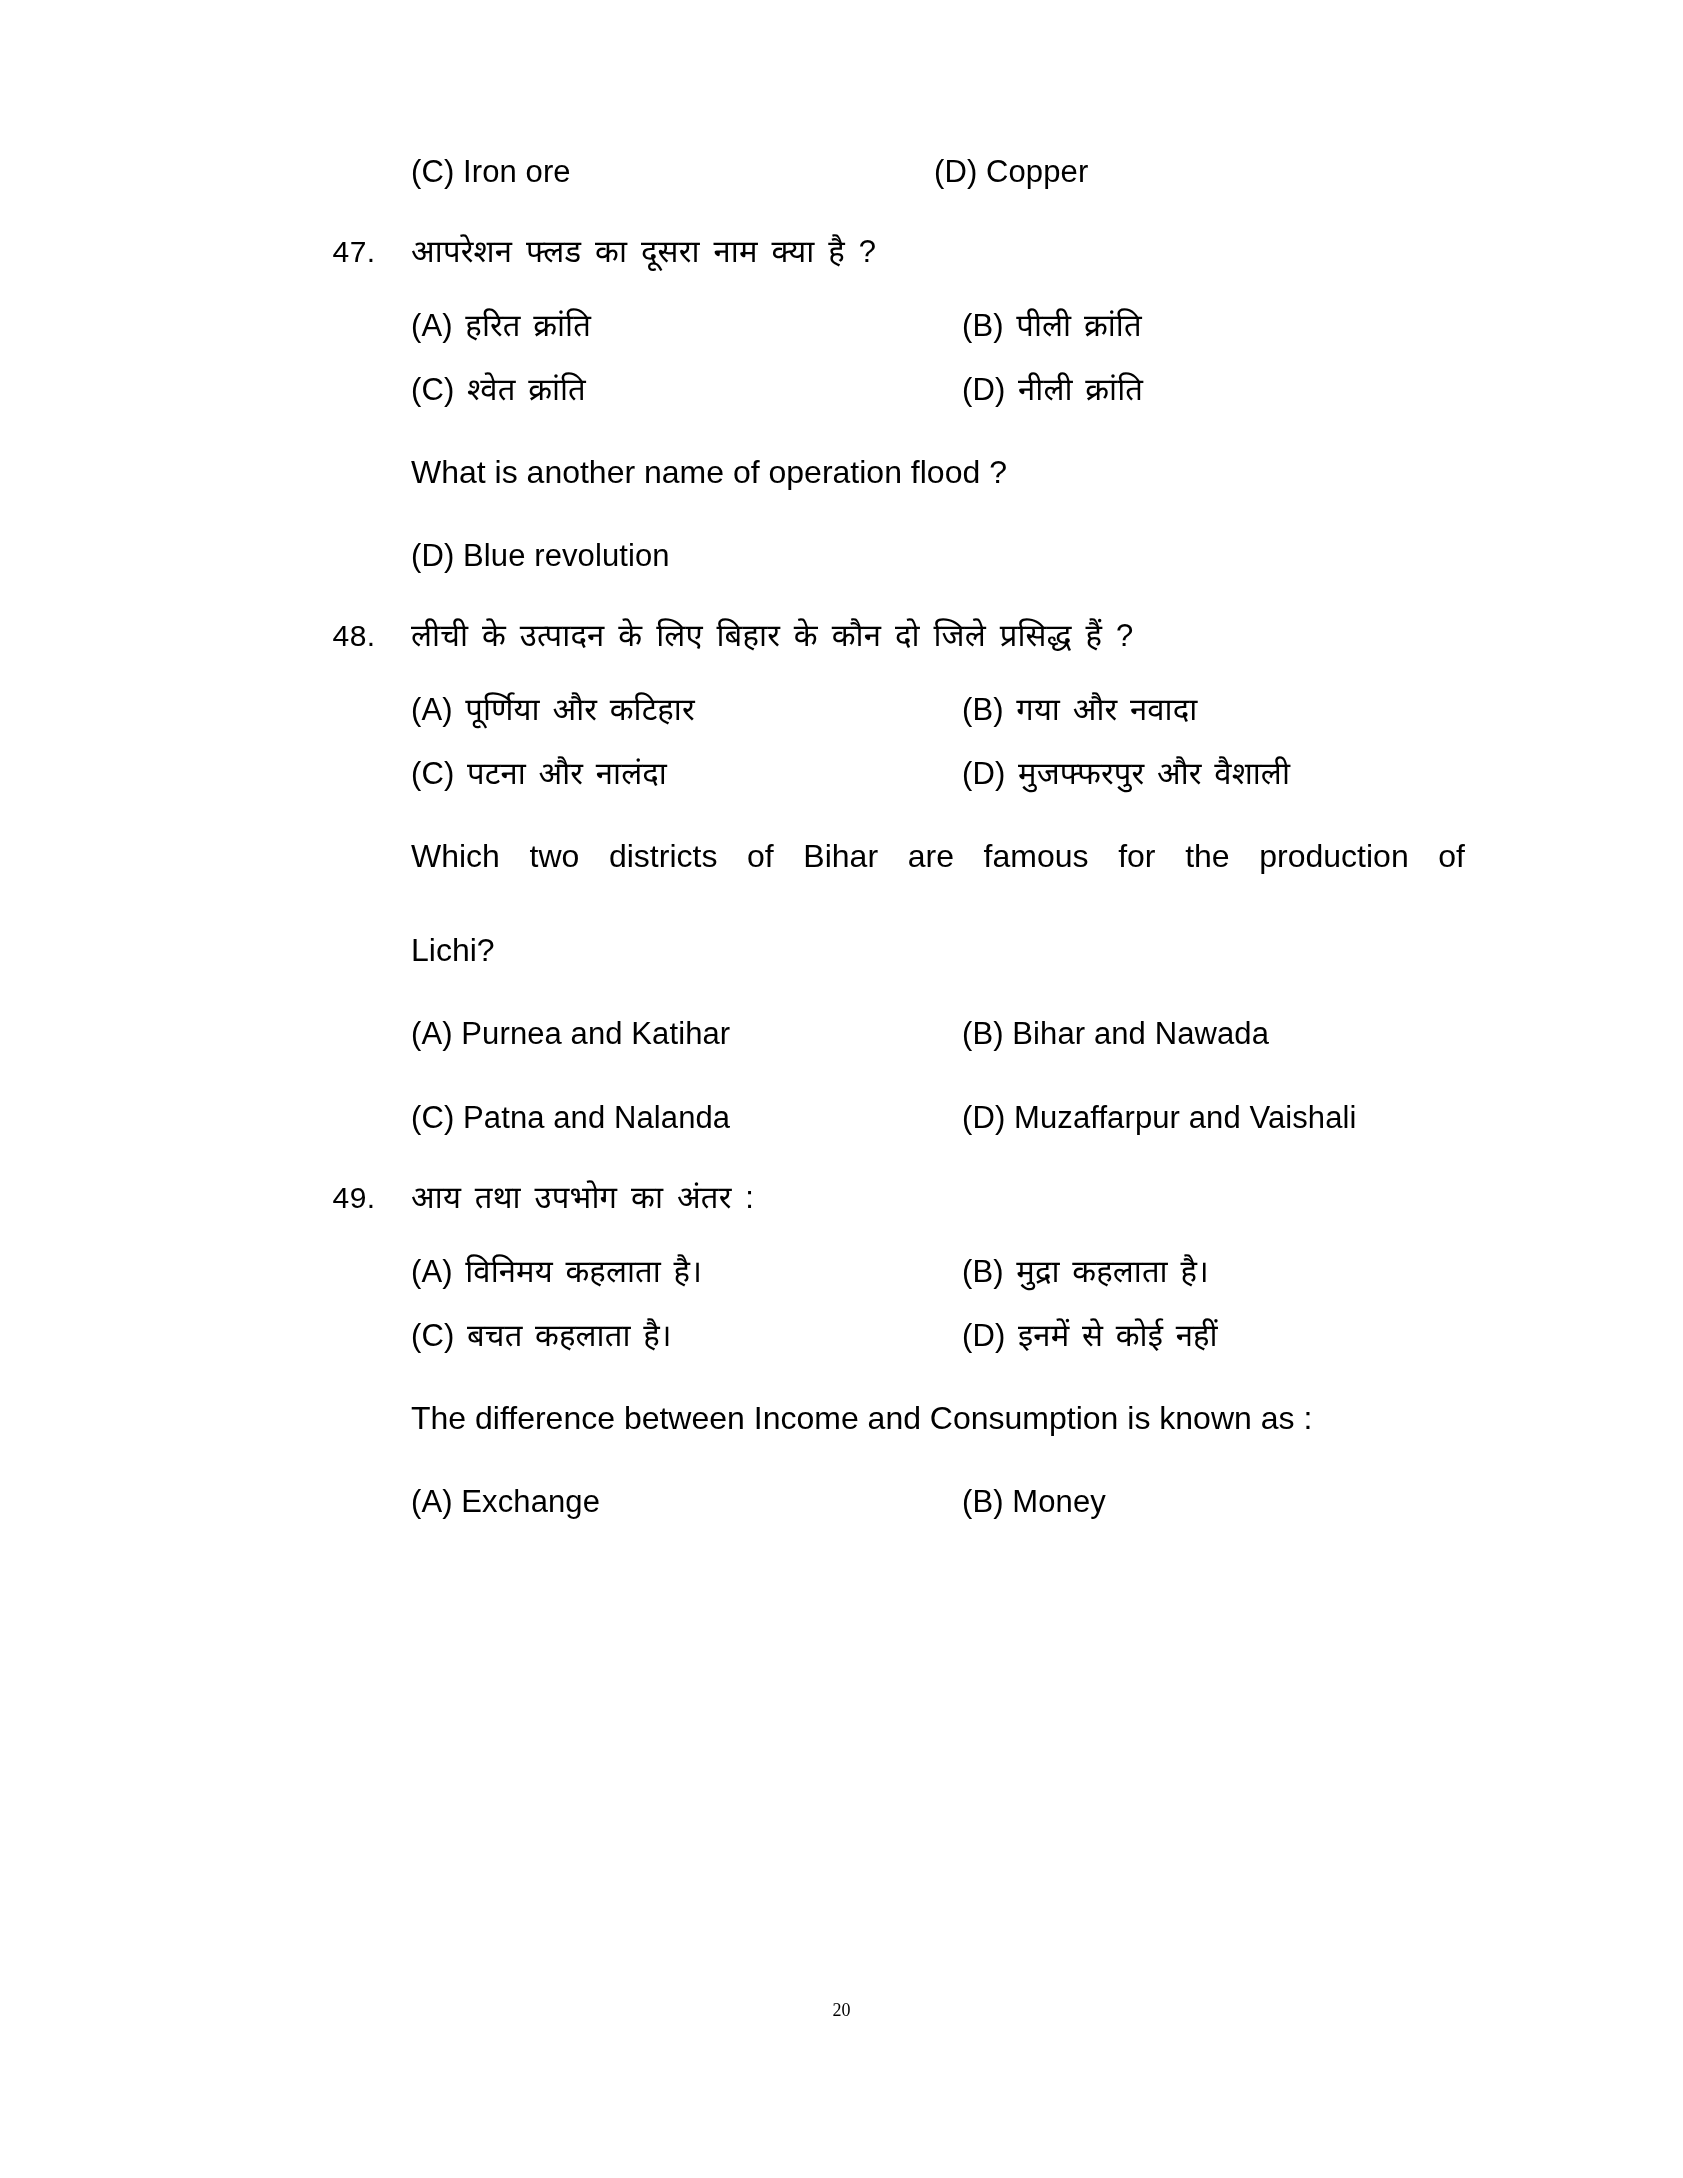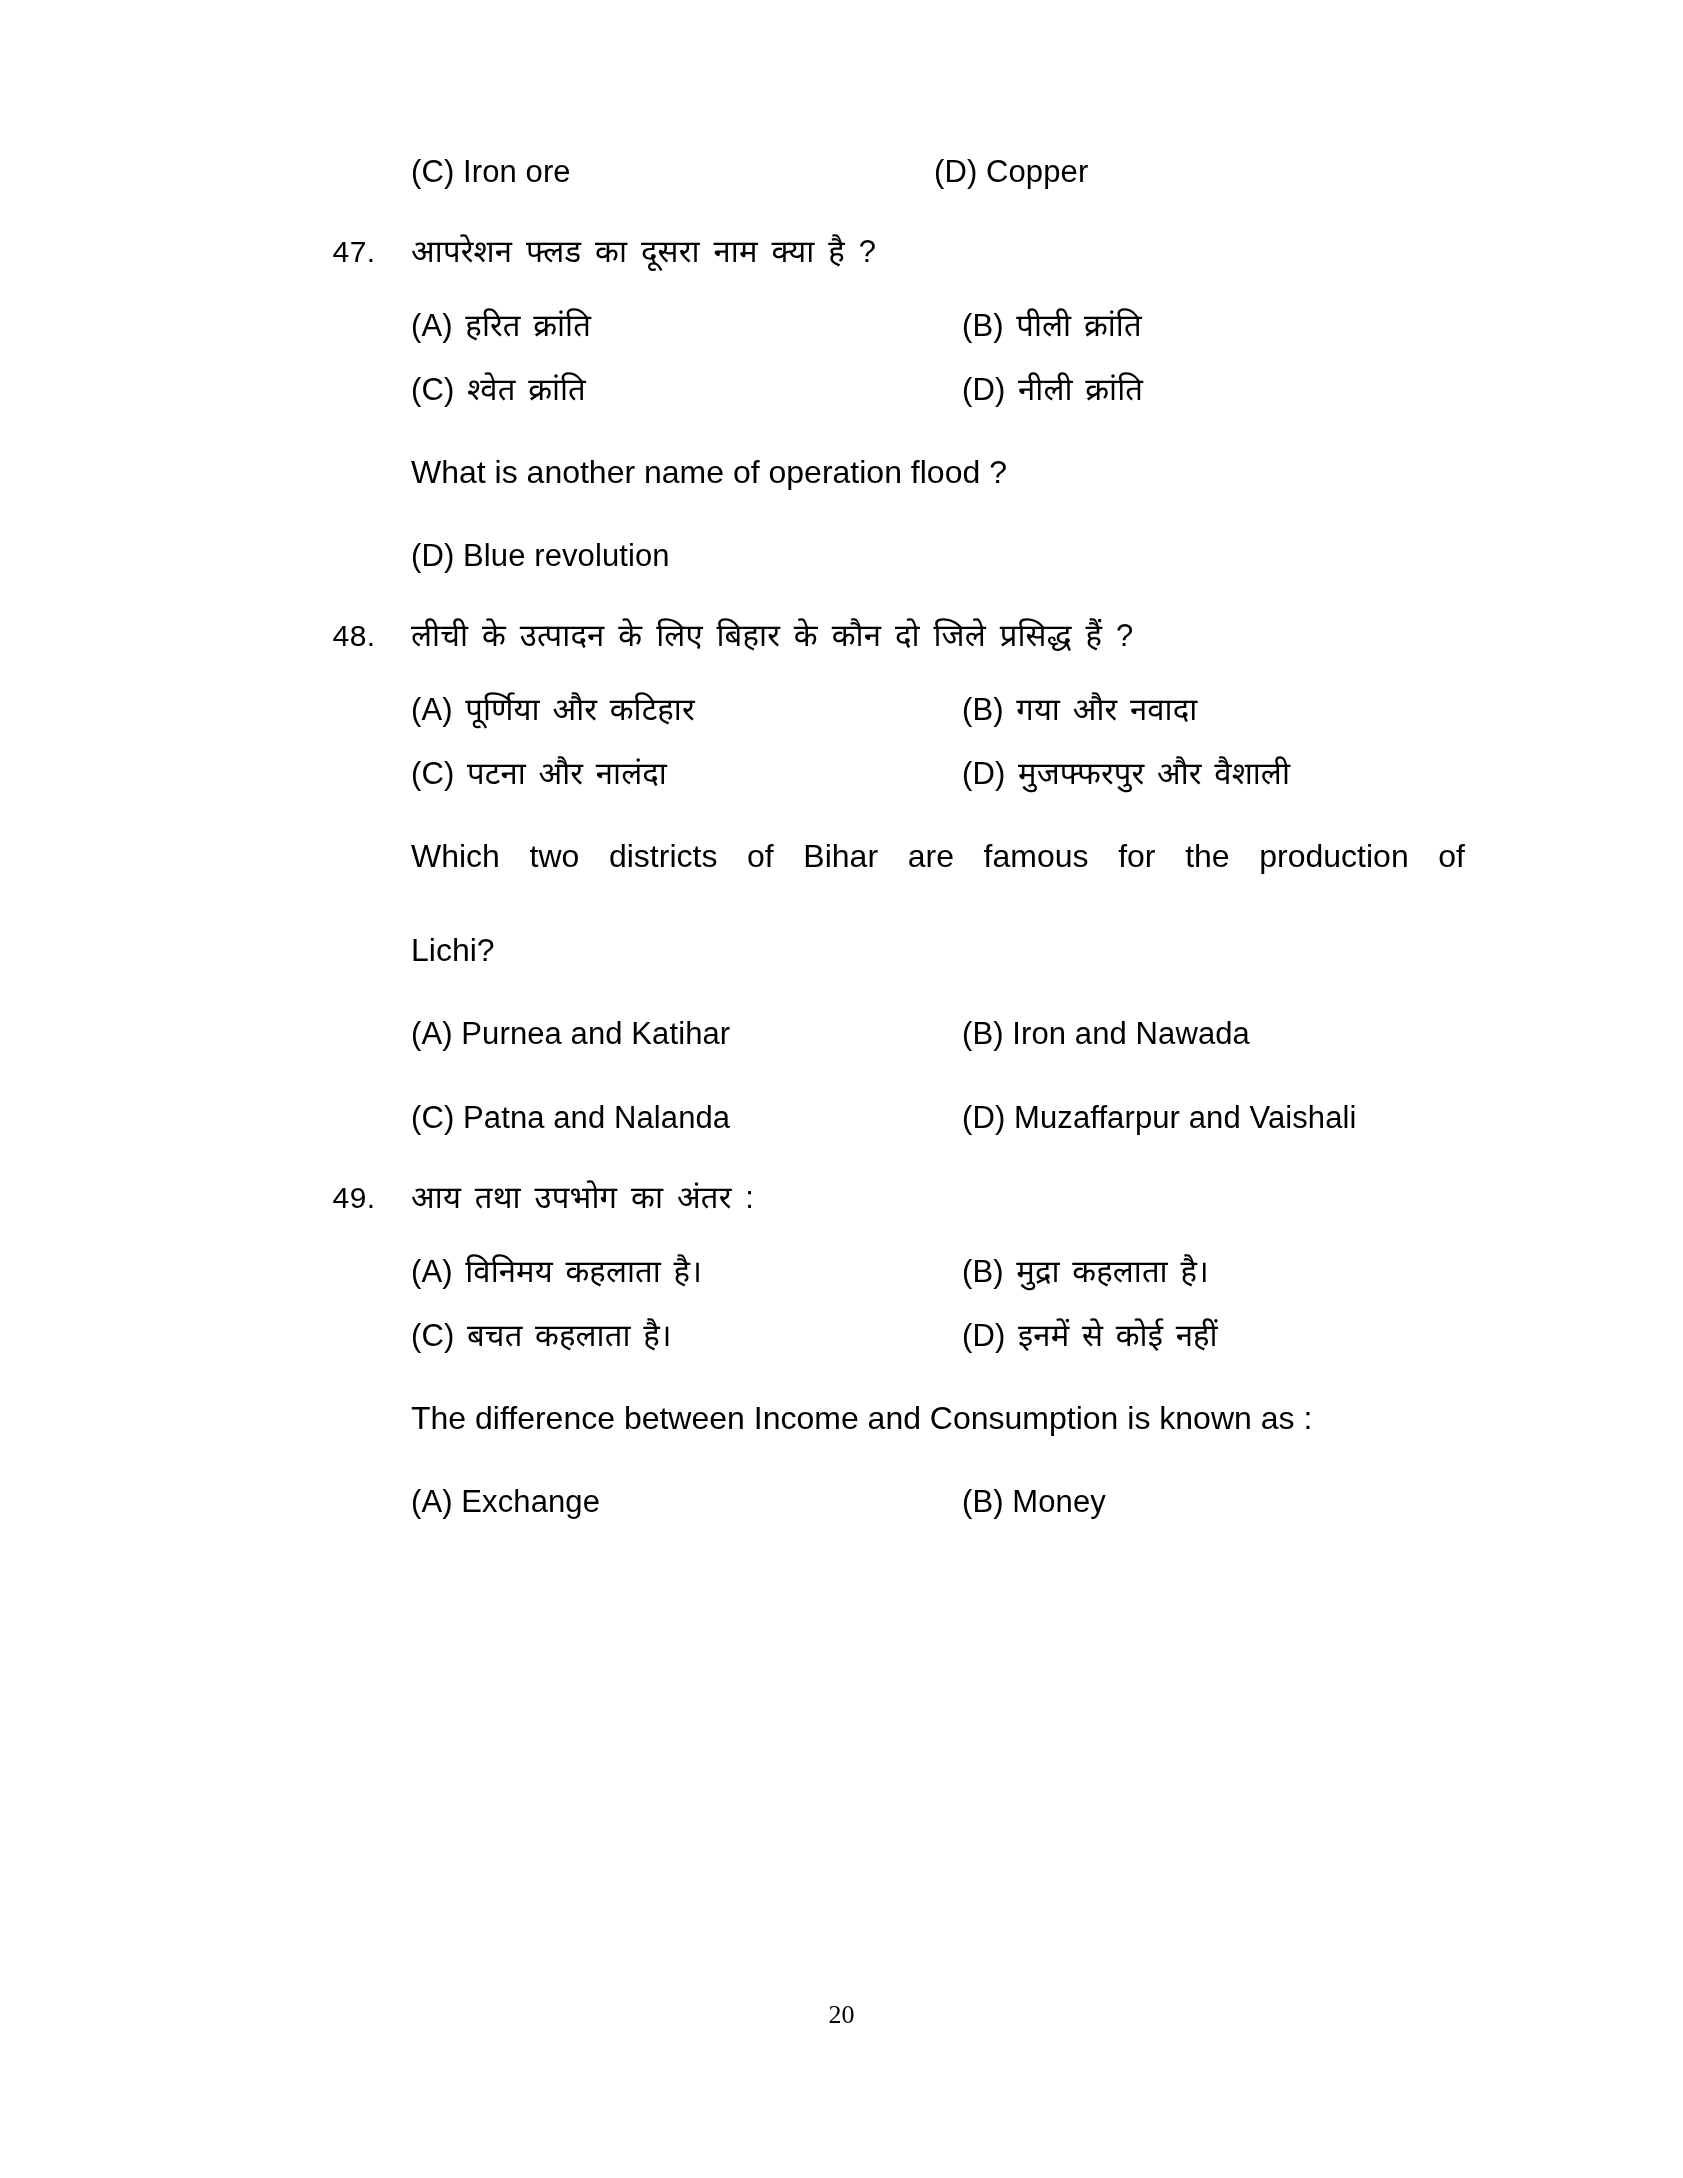--- a/index.html
+++ b/index.html
@@ -117,21 +117,21 @@
     margin-left: 114px;
     margin-top: 0;
   }
 
   .page-number {
     position: absolute;
     top: 2000px;
     left: 0;
     width: 1683px;
     text-align: center;
-    font-size: 26px;
+    font-size: 18px;
     font-family: "Liberation Serif", serif;
     color: #000000;
   }
 </style>
 </head>
 <body>
 
 <div class="page">
   <div class="content">
 
@@ -182,21 +182,21 @@
           <div class="opt hi opt-right">(D) मुजफ्फरपुर और वैशाली</div>
         </div>
       </div>
 
       <div class="q-text-en" style="text-align-last: justify;">Which two districts of Bihar are famous for the production of</div>
       <div class="q-text-en lastline" style="text-align:left; margin-top: 48px;">Lichi?</div>
 
       <div class="opts spaced">
         <div class="opt-row">
           <div class="opt opt-left">(A) Purnea and Katihar</div>
-          <div class="opt opt-right">(B) Iron and Nawada</div>
+          <div class="opt opt-right">(B) Bihar and Nawada</div>
         </div>
         <div class="opt-row">
           <div class="opt opt-left">(C) Patna and Nalanda</div>
           <div class="opt opt-right">(D) Muzaffarpur and Vaishali</div>
         </div>
       </div>
     </div>
 
     <div class="q-block">
       <div class="q-head">

